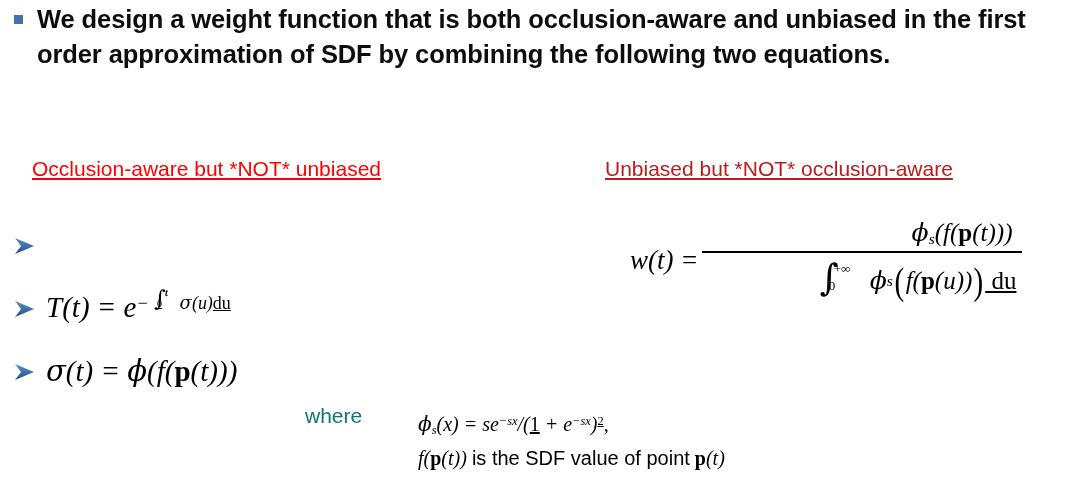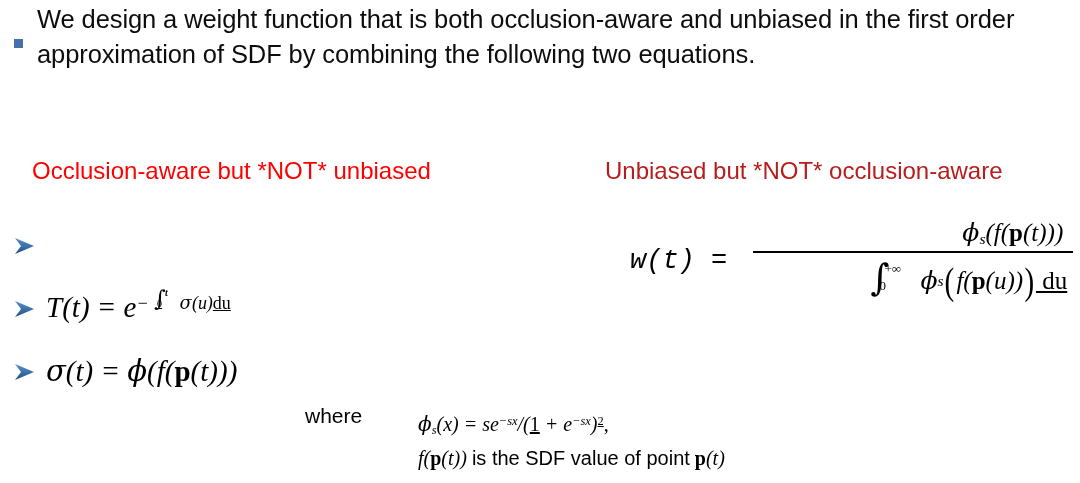--- a/index.html
+++ b/index.html
@@ -16,43 +16,45 @@
     color: #000000;
   }
 
   
   .bullet-block {
     position: absolute;
     left: 14px;
     top: 2px;
     width: 1060px;
     display: flex;
-    align-items: center;
+    align-items: flex-start;
+    font-weight: bold;
   }
   .square-bullet {
     width: 9px;
     height: 9px;
     background: #4472a8;
     margin-top: 13px;
     margin-right: 14px;
     flex: 0 0 auto;
   }
   .bullet-text {
     font-size: 25.5px;
     line-height: 35px;
     color: #0d0d0d;
     letter-spacing: -0.1px;
     width: 1020px;
   }
 
   
   .heading {
     position: absolute;
-    font-size: 24px;
-    white-space: nowrap;
+    font-size: 21px;
+    white-space: nowrap;
+    text-decoration: underline;
   }
   .heading-left  { left: 32px;  top: 157px; color: #ff0000; }
   .heading-right { left: 605px; top: 157px; color: #b91c1c; }
 
   
   .math {
     font-family: "Liberation Serif", serif;
     font-style: italic;
   }
   .math .up   { font-style: normal; text-decoration: underline; }
@@ -120,21 +122,21 @@
   
   .frac-eq {
     position: absolute;
     left: 630px;
     top: 218px;
     display: flex;
     align-items: center;
     font-size: 27px;
     white-space: nowrap;
   }
-  .frac-lhs { margin-right: 26px; font-family: Liberation Mono, monospace; }
+  .frac-lhs { margin-right: 4px; }
   .frac {
     display: inline-flex;
     flex-direction: column;
     align-items: flex-end;
   }
   .frac .num {
     padding: 0 10px 3px 10px;
     font-size: 25px;
   }
   .frac .bar {
@@ -185,21 +187,21 @@
     display: inline-block;
     transform: scaleX(0.75);
   }
 
   
   .where-label {
     position: absolute;
     left: 305px;
     top: 404px;
     font-size: 21px;
-    color: #000000;
+    color: #0f766e;
   }
   .where-line-1 {
     position: absolute;
     left: 418px;
     top: 412px;
     font-size: 20px;
     white-space: nowrap;
   }
   .where-line-2 {
     position: absolute;

